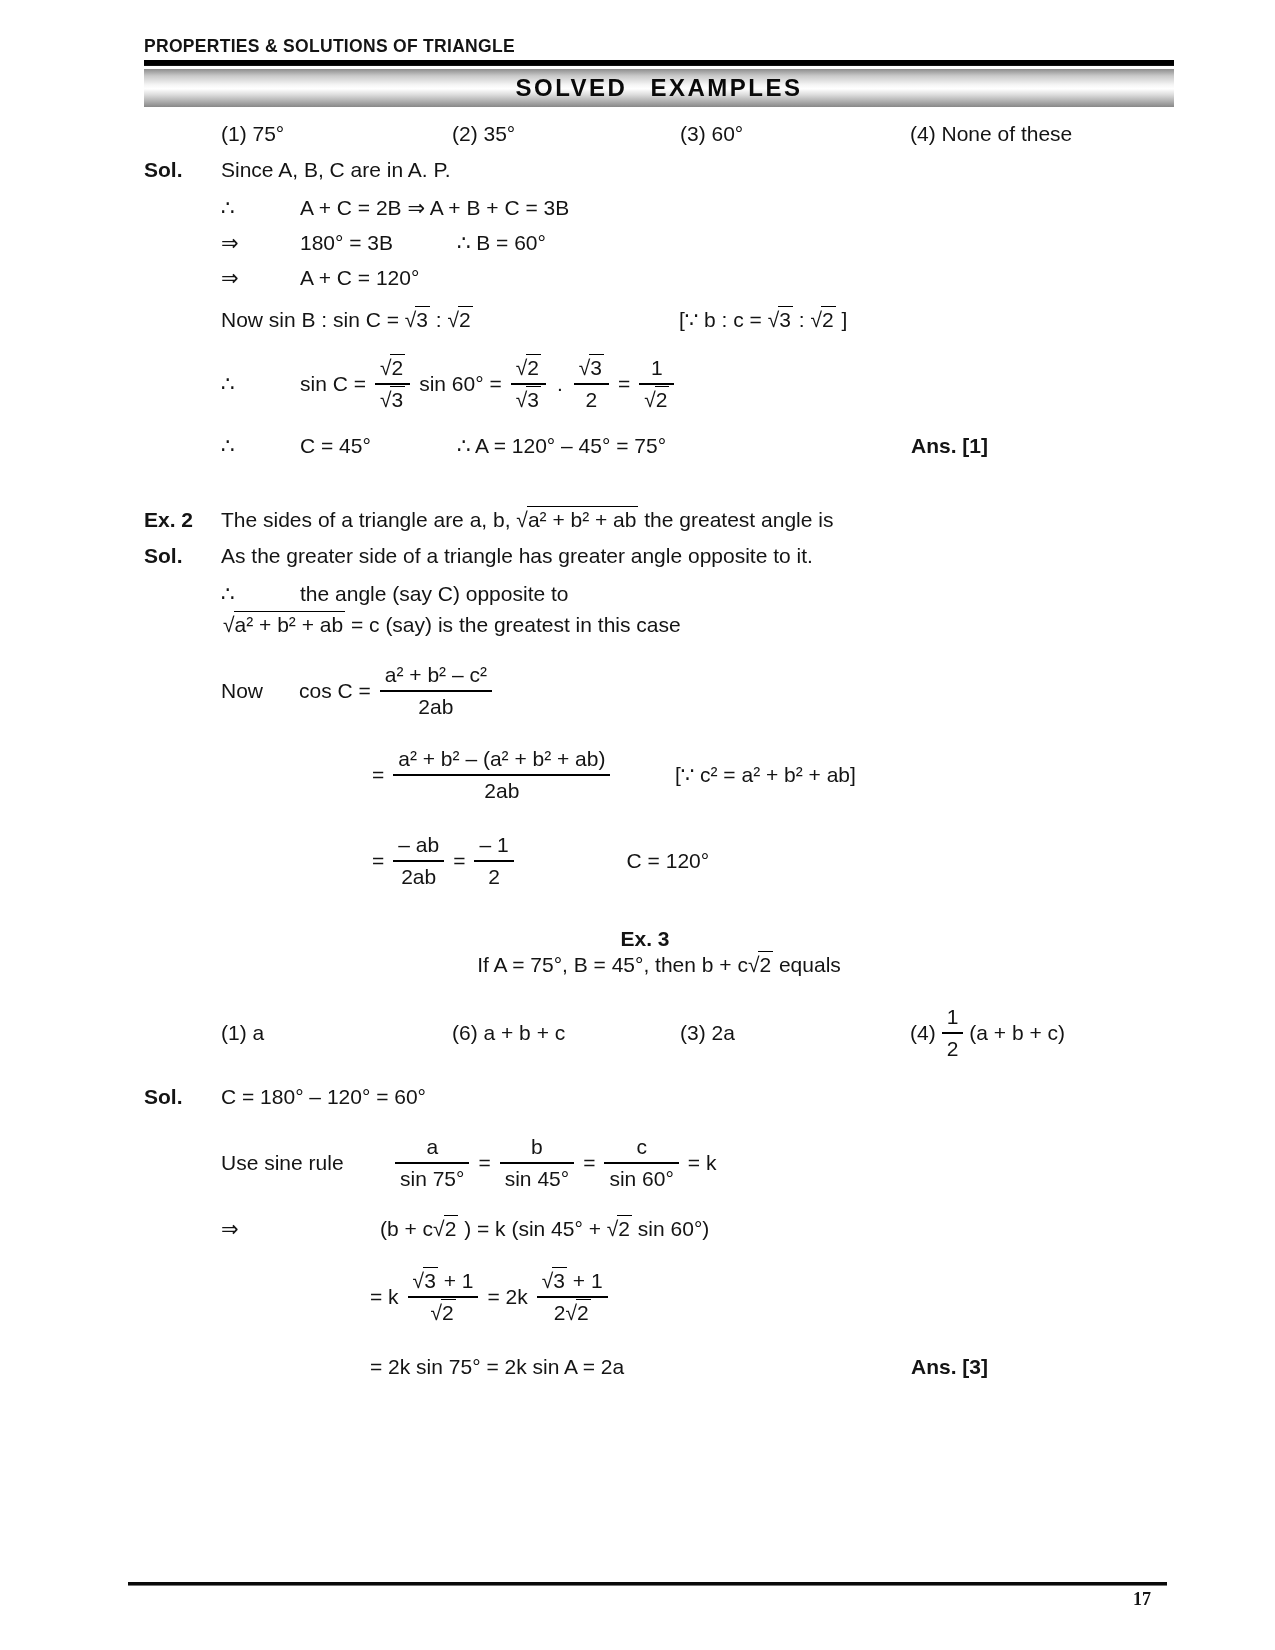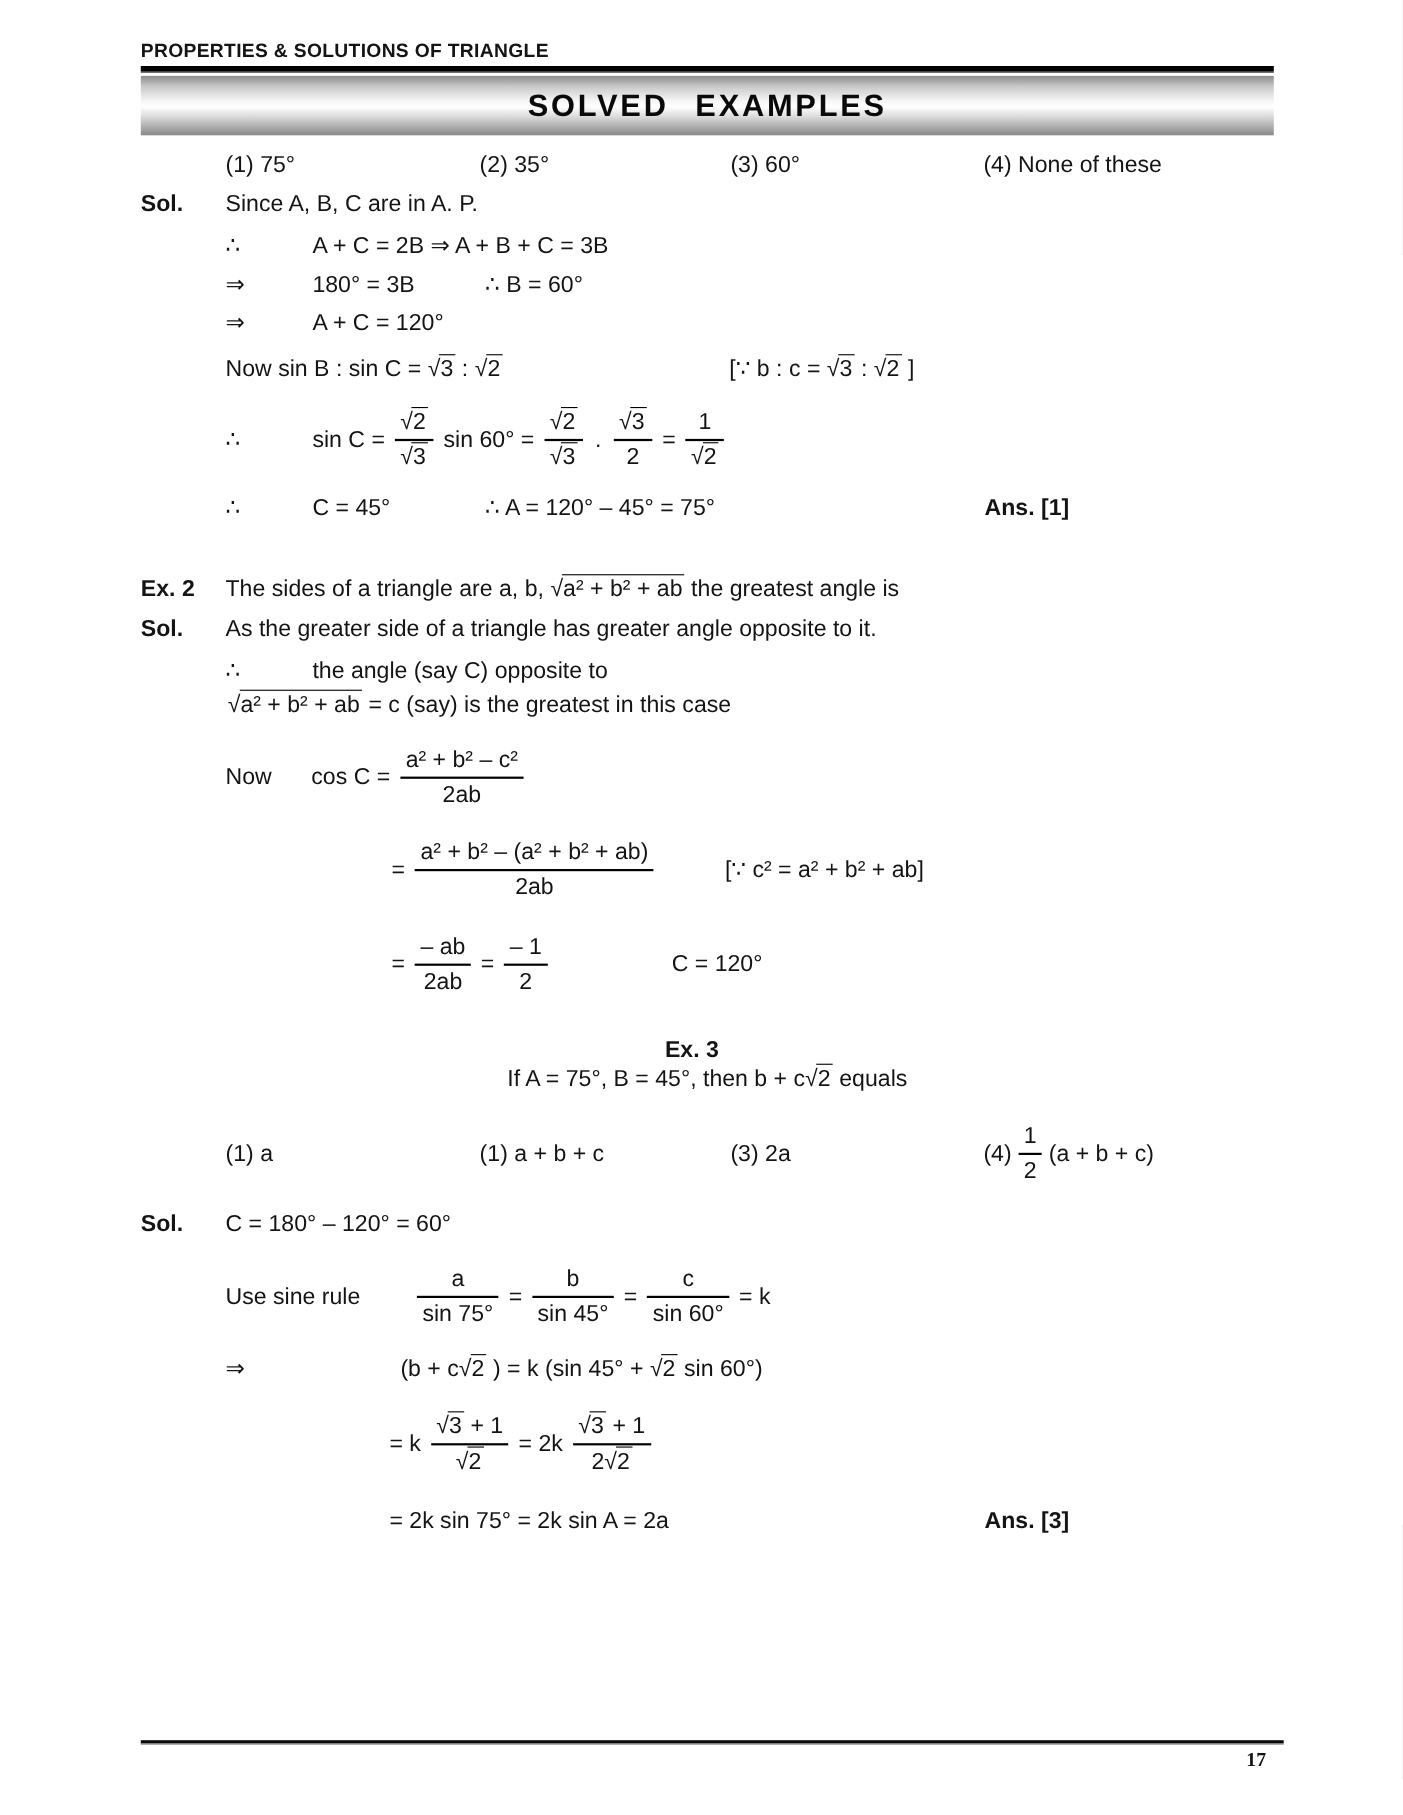--- a/index.html
+++ b/index.html
@@ -1,25 +1,25 @@
 <!DOCTYPE html>
 <html><head>
 <meta charset="utf-8">
 <style>
   *{margin:0;padding:0;box-sizing:border-box;}
   html,body{background:#e9e9e9;}
   .page{position:relative;width:1275px;height:1650px;background:#ffffff;overflow:hidden;
         font-family:"Liberation Sans","DejaVu Sans",sans-serif;color:#141414;}
-  .content{position:absolute;left:128px;top:36px;width:1030px;font-size:21px;line-height:26px;}
+  .content{position:absolute;left:144px;top:36px;width:1030px;font-size:21px;line-height:26px;}
   
   .htitle{font-size:17.5px;font-weight:bold;letter-spacing:.3px;line-height:20px;}
   .hrule{margin-top:4px;height:3px;border-top:5px solid #000;border-bottom:1.5px solid #111;}
-  .banner{margin-top:3px;height:54px;display:flex;align-items:center;justify-content:center;
+  .banner{margin-top:3px;height:38px;display:flex;align-items:center;justify-content:center;
           background:linear-gradient(to bottom,#8d8d8d 0%,#c9c9c9 18%,#f6f6f6 42%,#ffffff 52%,#dcdcdc 68%,#888888 100%);
-          font-size:28px;font-weight:bold;letter-spacing:2.5px;word-spacing:14px;color:#0a0a0a;}
+          font-size:24px;font-weight:bold;letter-spacing:2.5px;word-spacing:14px;color:#0a0a0a;}
   
   .row{display:flex;align-items:center;}
   .lab{flex:none;width:77px;font-weight:bold;}
   .ind{margin-left:77px;}
   .g2{flex:none;width:79px;}
   .w157{flex:none;width:157px;}
   .opts{display:flex;align-items:center;margin-left:77px;}
   .oc1{flex:none;width:231px;}
   .oc2{flex:none;width:228px;}
   .oc3{flex:none;width:230px;}
@@ -171,21 +171,21 @@
       <span style="margin-left:104px;">C = 120°</span>
     </div>
 
     <div class="row" style="margin-top:36px;flex-direction:column;">
       <span class="lab">Ex. 3</span>
       <span><span>If A = 75°, B = 45°, then b + c</span><span class="rt"><span class="rs">√</span><span class="ro">2</span></span><span> equals</span></span>
     </div>
 
     <div class="opts" style="margin-top:26px;">
       <span class="oc1">(1) a</span>
-      <span class="oc2">(1) a + b + c</span>
+      <span class="oc2">(6) a + b + c</span>
       <span class="oc3">(3) 2a</span>
       <span class="oc4">
           <span>(4)</span>
           <span class="fr" style="margin:0 6px;">
             <span class="fn">1</span>
             <span class="fd">2</span>
           </span>
           <span>(a + b + c)</span>
         </span>
     </div>

